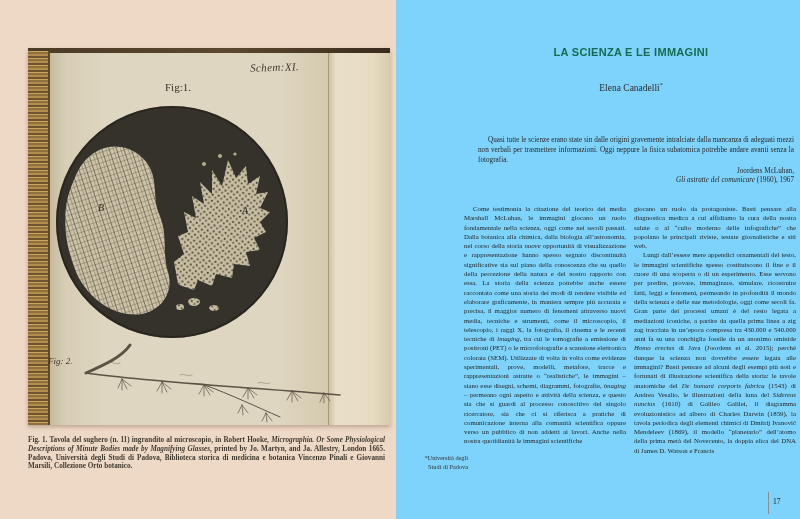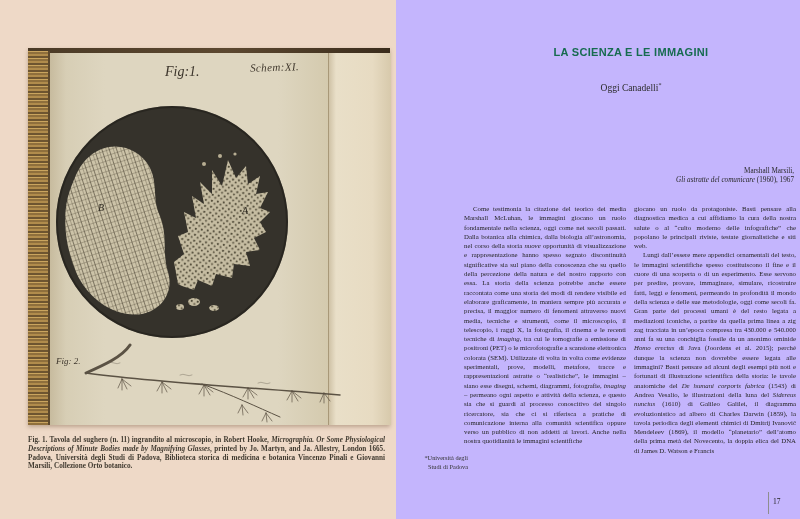--- a/index.html
+++ b/index.html
@@ -9,31 +9,31 @@
   .photo{position:absolute;left:28px;top:48px;width:362px;height:377px;background:#e7dcc5;box-shadow:0 2px 4px rgba(98,66,40,.35);}
   .book-top-edge{position:absolute;left:0;top:0;width:100%;height:5px;background:linear-gradient(90deg,#4a3a26,#5c4830 55%,#3a2c1c);}
   .gilt{position:absolute;left:0;top:3px;width:20px;height:374px;
         background:repeating-linear-gradient(0deg,#8f6f3c 0 2px,#c9a45e 2px 3px,#6e5530 3px 5px,#b18c4c 5px 7px);
         border-right:2px solid #5e492c;}
   .plate{position:absolute;left:22px;top:5px;width:278px;height:372px;
          background:linear-gradient(90deg,#c7bb9e 0,#d7ceb5 16px,#ded6c0 55px,#ded6c0 82%,#d4caae 100%);}
   .facing{position:absolute;left:300px;top:5px;width:62px;height:372px;border-left:1px solid #a89878;
           background:linear-gradient(90deg,#cfc2a6 0,#e9dfc8 7px,#e7dbc2 70%,#d7c9ab 100%);}
   .schem-label{position:absolute;left:222px;top:13px;font-style:italic;font-size:11px;color:#41392e;letter-spacing:.4px;transform:rotate(-2deg);}
-  .fig1-label{position:absolute;left:137px;top:16px;font-style:italic;font-size:14px;color:#3c352b;}
-  .fig2-label{position:absolute;left:20px;top:308px;font-style:italic;font-size:9px;color:#3c352b;padding-left:8px;}
+  .fig1-label{position:absolute;left:137px;top:33px;font-size:11px;color:#3c352b;}
+  .fig2-label{position:absolute;left:20px;top:308px;font-style:italic;font-size:9px;color:#3c352b;}
   .cork-svg{position:absolute;left:26px;top:56px;}
   .branch-svg{position:absolute;left:24px;top:295px;}
 
   .caption{position:absolute;left:28px;top:436px;width:357px;margin:0;font-size:7.2px;line-height:8.8px;
            text-align:justify;color:#403a30;font-weight:bold;}
   .caption i{font-style:italic;}
 
   
-  .rp{position:absolute;left:396px;top:0;width:404px;height:519px;background:#c4b5fd;}
+  .rp{position:absolute;left:396px;top:0;width:404px;height:519px;background:#7dd3fc;}
   .title{position:absolute;left:72px;top:46px;width:326px;margin:0;text-align:center;
          font-family:"Liberation Sans",sans-serif;font-weight:bold;font-size:11px;letter-spacing:.3px;color:#176b50;}
   .author{position:absolute;left:72px;top:82px;width:326px;text-align:center;font-size:9.5px;color:#2c2c2c;}
   .author sup{font-size:6px;}
   .quote{position:absolute;left:82px;top:136px;width:316px;margin:0;font-size:7.2px;line-height:9.8px;
          text-align:justify;text-indent:10px;color:#292929;}
   .quote-attr{position:absolute;left:82px;top:167px;width:316px;text-align:right;font-size:7.2px;line-height:9.4px;color:#292929;}
   .columns{position:absolute;left:68px;top:204px;width:332px;display:flex;gap:8px;}
   .col{width:162px;font-size:6.8px;line-height:9.3px;text-align:justify;color:#262626;}
   .col p{margin:0;}
@@ -106,24 +106,25 @@
           <path d="M206 40 q3 -1.5 6 0 t6 0"></path>
         </g>
       </g>
     </svg>
   </div>
 
   <p class="caption"><span>Fig. 1. Tavola del sughero (n. 11) ingrandito al microscopio, in Robert Hooke, </span><i>Micrographia. Or Some Physiological Descriptions of Minute Bodies made by Magnifying Glasses</i><span>, printed by Jo. Martyn, and Ja. Allestry, London 1665. Padova, Università degli Studi di Padova, Biblioteca storica di medicina e botanica Vincenzo Pinali e Giovanni Marsili, Collezione Orto botanico.</span></p>
 
   <div class="rp">
     <h1 class="title">LA SCIENZA E LE IMMAGINI</h1>
-    <div class="author"><span>Oggi Canadelli</span><sup>*</sup></div>
+    <div class="author"><span>Elena Canadelli</span><sup>*</sup></div>
 
+    <p class="quote">Quasi tutte le scienze erano state sin dalle origini gravemente intralciate dalla mancanza di adeguati mezzi non verbali per trasmettere informazioni. Oggi neppure la fisica subatomica potrebbe andare avanti senza la fotografia.</p>
     <div class="quote-attr">
-      <div>Marshall Marsili,</div>
+      <div>Joordens McLuhan,</div>
       <div><i>Gli astratte del comunicare</i><span> (1960), 1967</span></div>
     </div>
 
     <div class="columns">
       <div class="col">
         <p class="indent"><span>Come testimonia la citazione del teorico dei media Marshall McLuhan, le immagini giocano un ruolo fondamentale nella scienza, oggi come nei secoli passati. Dalla botanica alla chimica, dalla biologia all’astronomia, nel corso della storia </span><i>nuove</i><span> opportunità di visualizzazione e rappresentazione hanno spesso segnato discontinuità significative sia sul piano della conoscenza che su quello della percezione della natura e del nostro rapporto con essa. La storia della scienza potrebbe anche essere raccontata come una storia dei modi di rendere visibile ed elaborare graficamente, in maniera sempre più accurata e precisa, il maggior numero di fenomeni attraverso nuovi media, tecniche e strumenti, come il microscopio, il telescopio, i raggi X, la fotografia, il cinema e le recenti tecniche di </span><i>imaging</i><span>, tra cui le tomografie a emissione di positroni (PET) o le microfotografie a scansione elettronica colorata (SEM). Utilizzate di volta in volta come evidenze sperimentali, prove, modelli, metafore, tracce e rappresentazioni astratte o “realistiche”, le immagini – siano esse disegni, schemi, diagrammi, fotografie, </span><i>imaging</i><span> – permeano ogni aspetto e attività della scienza, e questo sia che si guardi al processo conoscitivo del singolo ricercatore, sia che ci si riferisca a pratiche di comunicazione interna alla comunità scientifica oppure verso un pubblico di non addetti ai lavori. Anche nella nostra quotidianità le immagini scientifiche</span></p>
       </div>
       <div class="col">
         <p>giocano un ruolo da protagoniste. Basti pensare alla diagnostica medica a cui affidiamo la cura della nostra salute o al “culto moderno delle infografiche” che popolano le principali riviste, testate giornalistiche e siti web.</p>
         <p class="indent"><span>Lungi dall’essere mere appendici ornamentali del testo, le immagini scientifiche spesso costituiscono il fine e il cuore di una scoperta o di un esperimento. Esse servono per predire, provare, immaginare, simulare, ricostruire fatti, leggi e fenomeni, permeando in profondità il mondo della scienza e delle sue metodologie, oggi come secoli fa. Gran parte dei processi umani è del resto legata a mediazioni iconiche, a partire da quella prima linea a zig zag tracciata in un’epoca compresa tra 430.000 e 540.000 anni fa su una conchiglia fossile da un anonimo ominide </span><i>Homo erectus</i><span> di Java (Joordens et al. 2015); perché dunque la scienza non dovrebbe essere legata alle immagini? Basti pensare ad alcuni degli esempi più noti e fortunati di illustrazione scientifica della storia: le tavole anatomiche del </span><i>De humani corporis fabrica</i><span> (1543) di Andrea Vesalio, le illustrazioni della luna del </span><i>Sidereus nuncius</i><span> (1610) di Galileo Galilei, il diagramma evoluzionistico ad albero di Charles Darwin (1859), la tavola periodica degli elementi chimici di Dmitrij Ivanovič Mendeleev (1869), il modello “planetario” dell’atomo della prima metà del Novecento, la doppia elica del DNA di James D. Watson e Francis</span></p>

